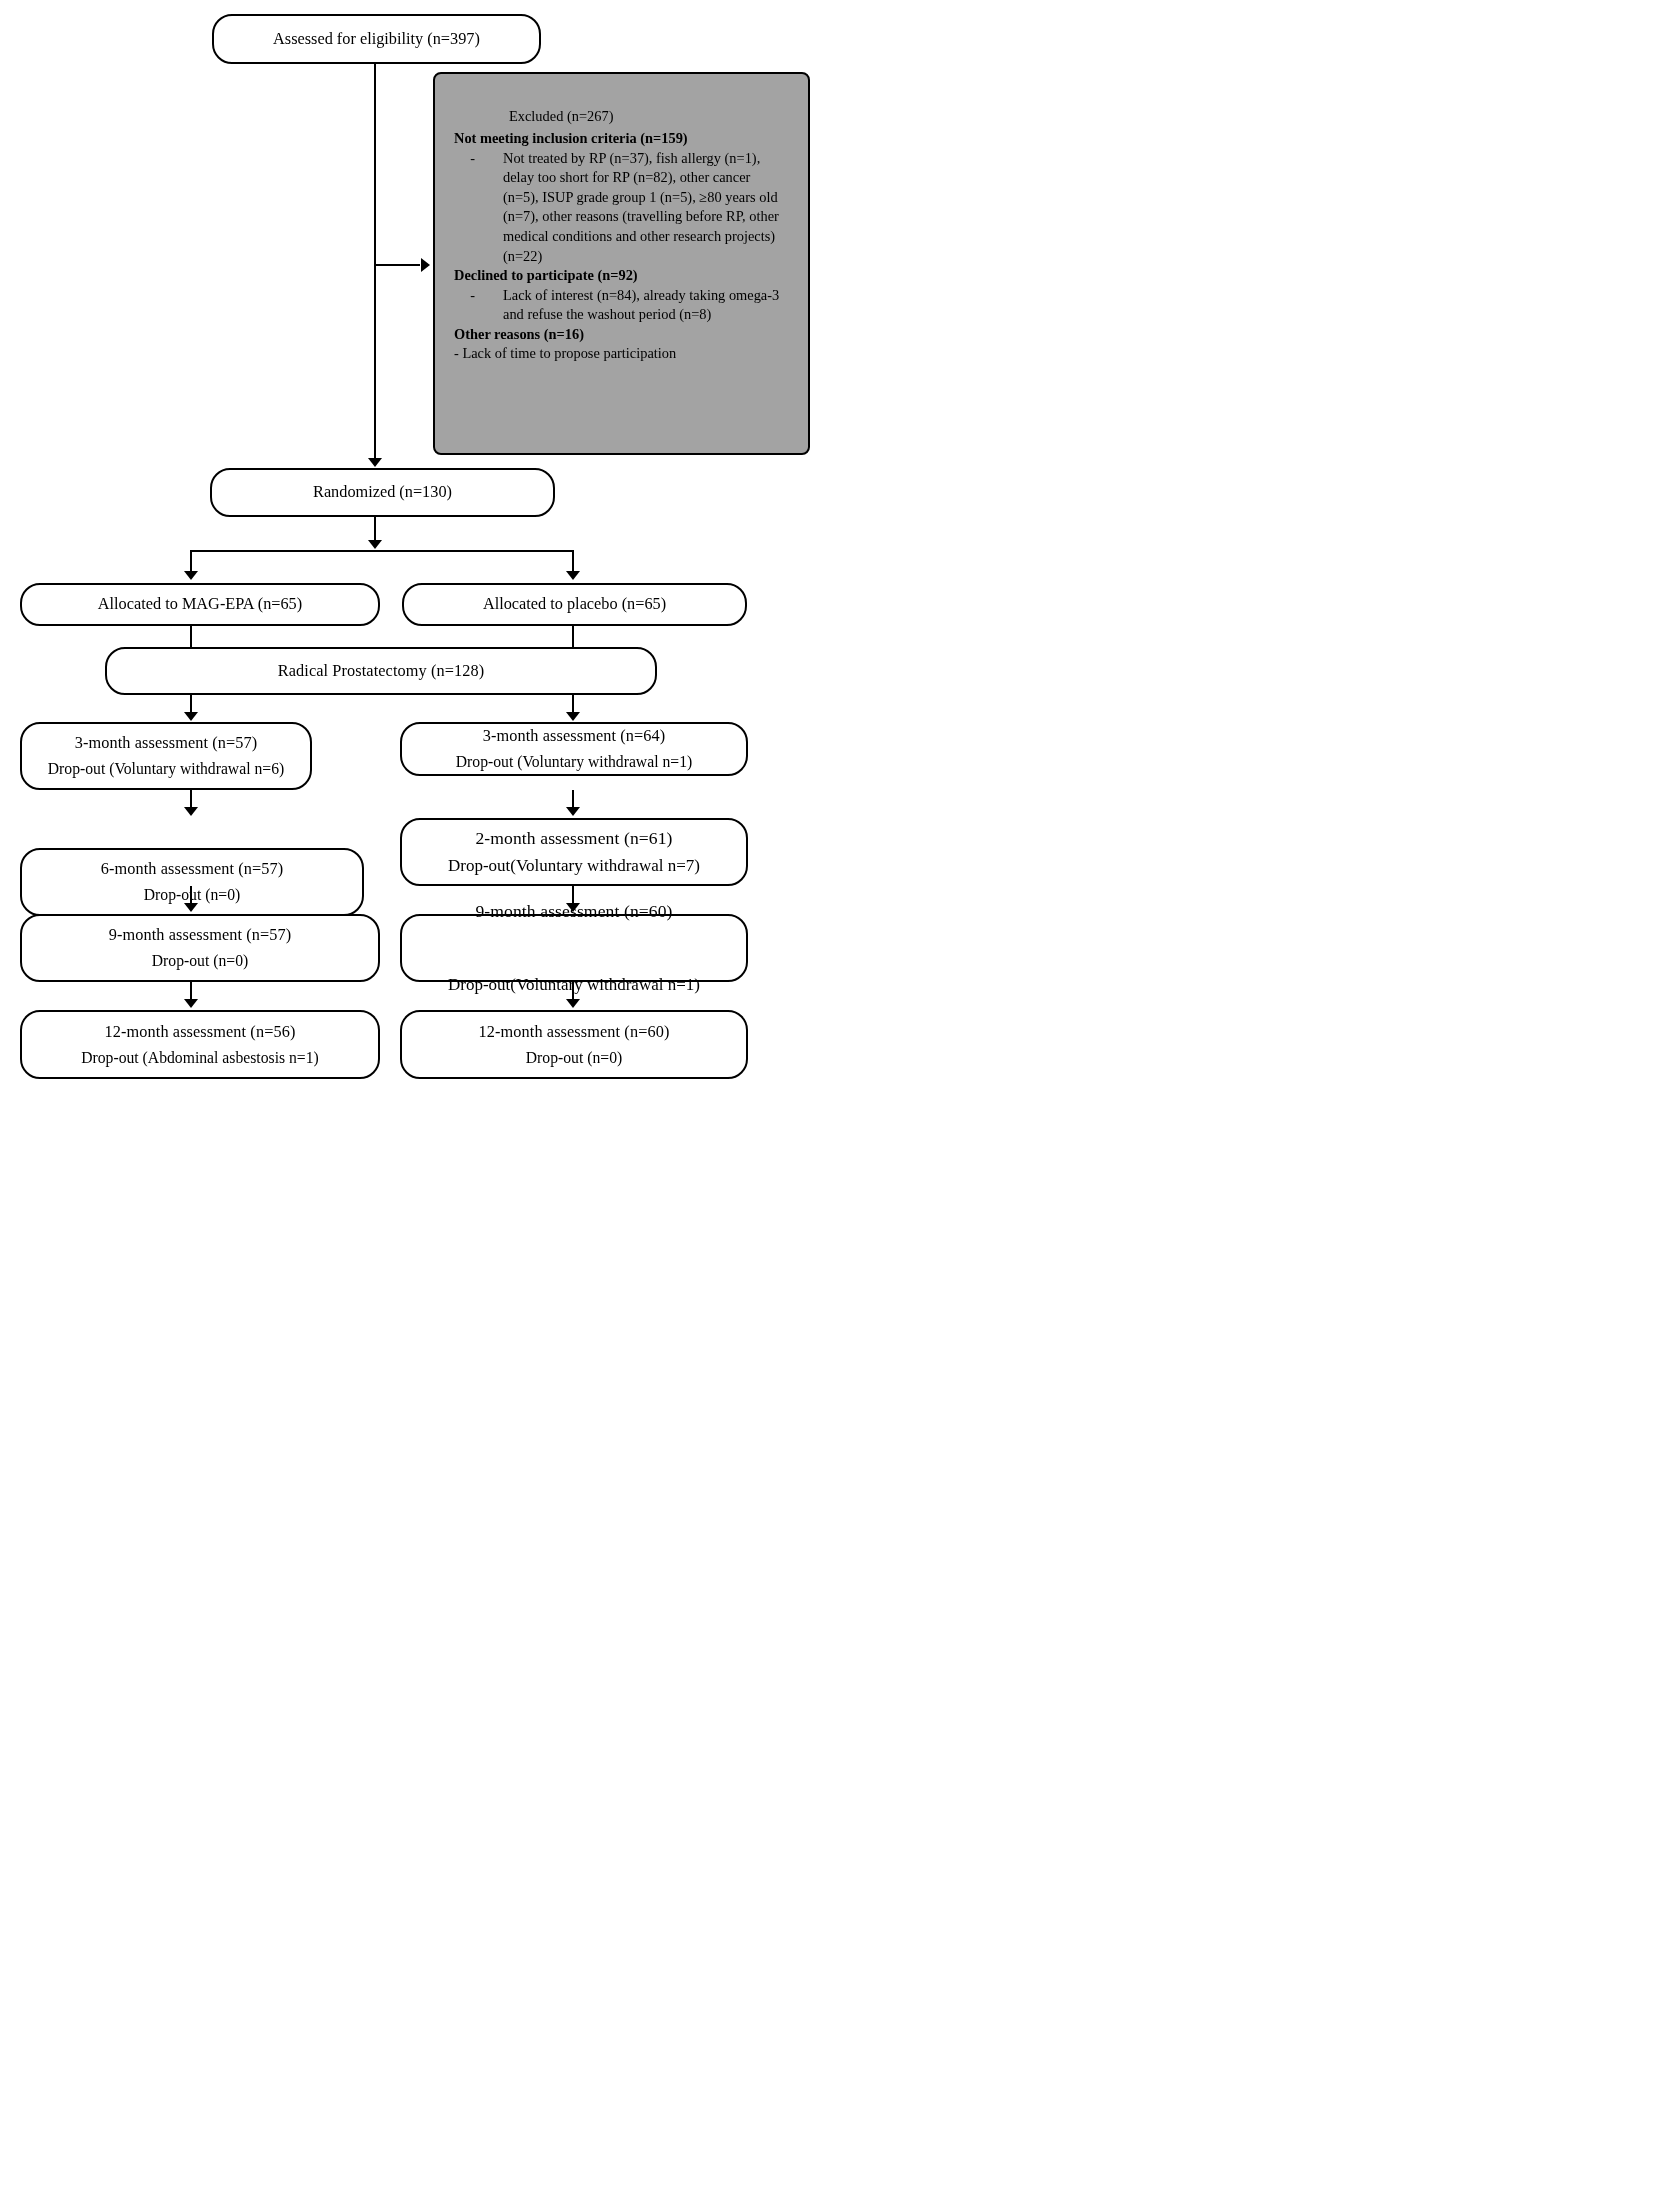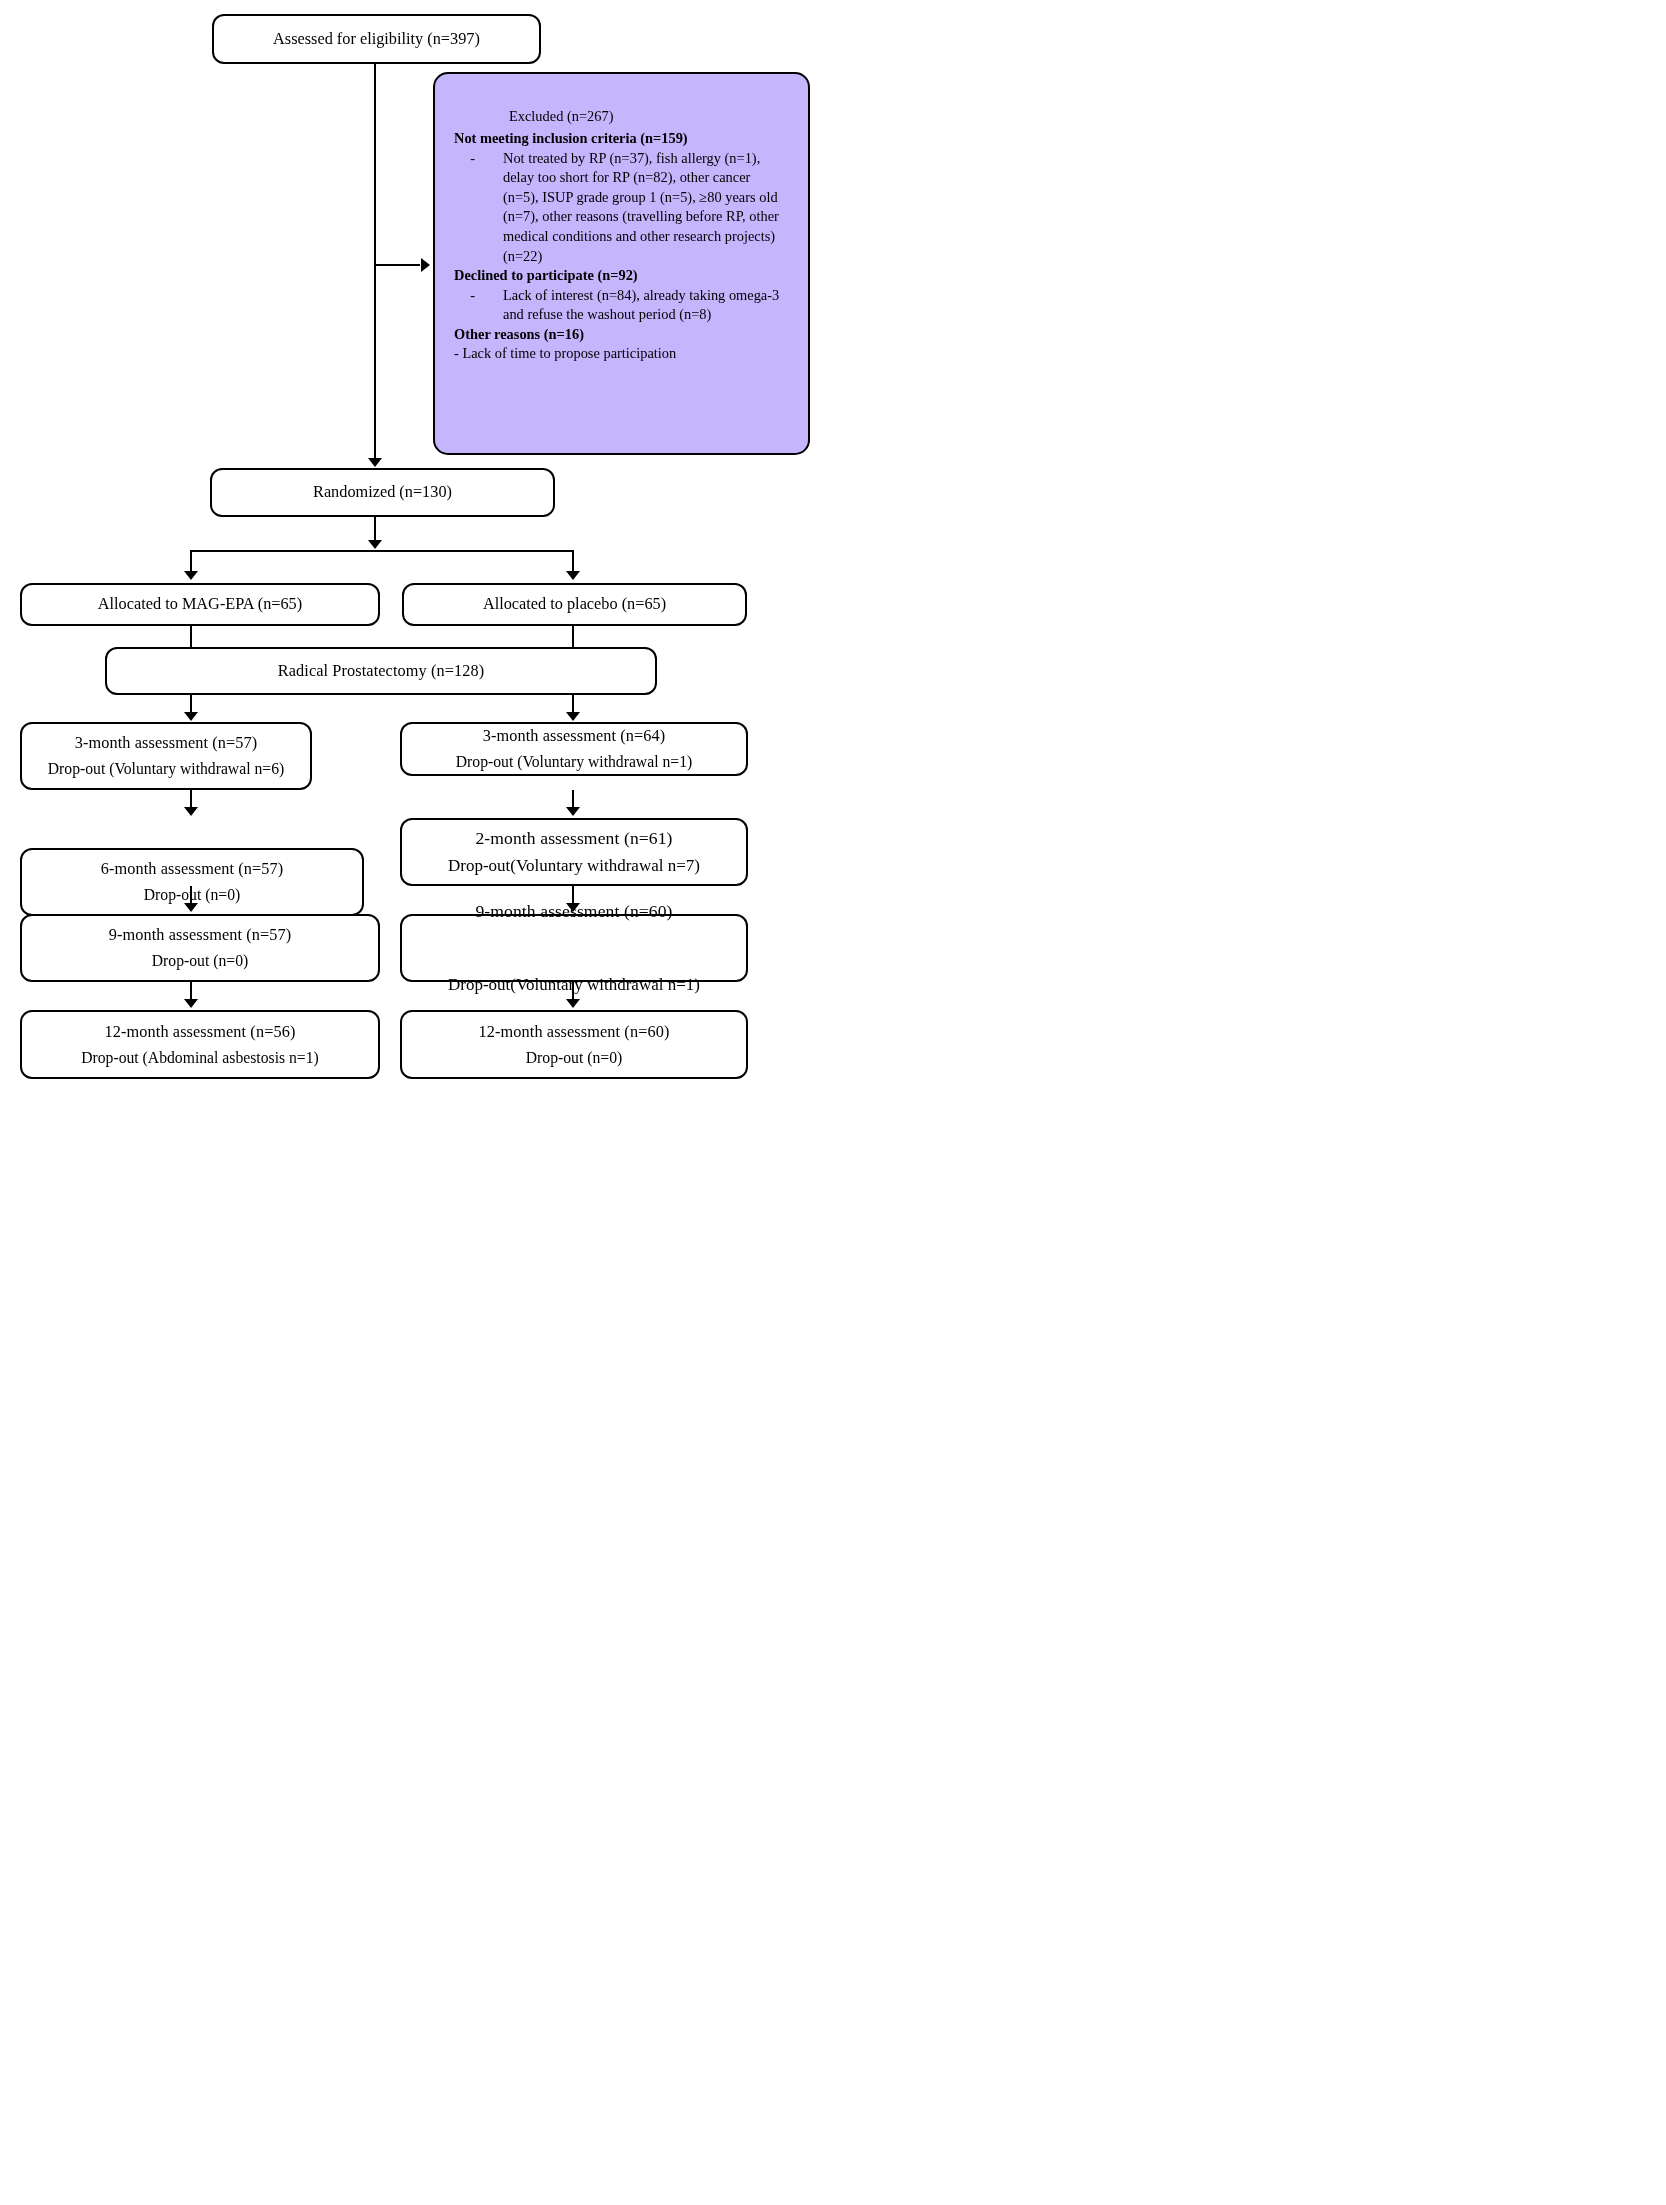--- a/index.html
+++ b/index.html
@@ -6,21 +6,21 @@
   #canvas{
     position:relative;
     width:834px;height:1103px;
     background:#ffffff;
     font-family:"Liberation Serif","DejaVu Serif",serif;
     color:#000;
   }
   .fbox{
     position:absolute;
     border:2.5px solid #000;
-    border-radius:12px;
+    border-radius:20px;
     background:#fff;
     display:flex;flex-direction:column;
     align-items:center;justify-content:center;
     text-align:center;
     box-sizing:border-box;
     line-height:1.25;
   }
   .fbox .title{font-size:16.3px;font-weight:normal;letter-spacing:0.1px;}
   .fbox .plain{font-size:16.3px;font-weight:normal;}
   .fbox .sub{font-size:15.7px;font-weight:normal;margin-top:5.6px;}
@@ -34,21 +34,21 @@
   }
   .arrow-right{
     position:absolute;width:0;height:0;
     border-top:7px solid transparent;
     border-bottom:7px solid transparent;
     border-left:9.4px solid #000;
   }
   
   #excluded{
     position:absolute;left:433px;top:72px;width:377px;height:383px;
-    border:2.5px solid #000;border-radius:15px;background:#c4b5fd;
+    border:2.5px solid #000;border-radius:8px;background:#a3a3a3;
     box-sizing:border-box;
     padding:33px 17.6px 12.6px 19px;
     font-size:14.4px;line-height:1.36;
   }
   #excluded .x-title{margin-left:55px;margin-bottom:2.5px;}
   #excluded .x-head{font-weight:bold;}
   #excluded .x-bullet{display:flex;}
   #excluded .x-dash{width:49px;padding-left:16.3px;box-sizing:border-box;}
   #excluded .x-btext{flex:1;padding-right:1.3px;}
 </style>

